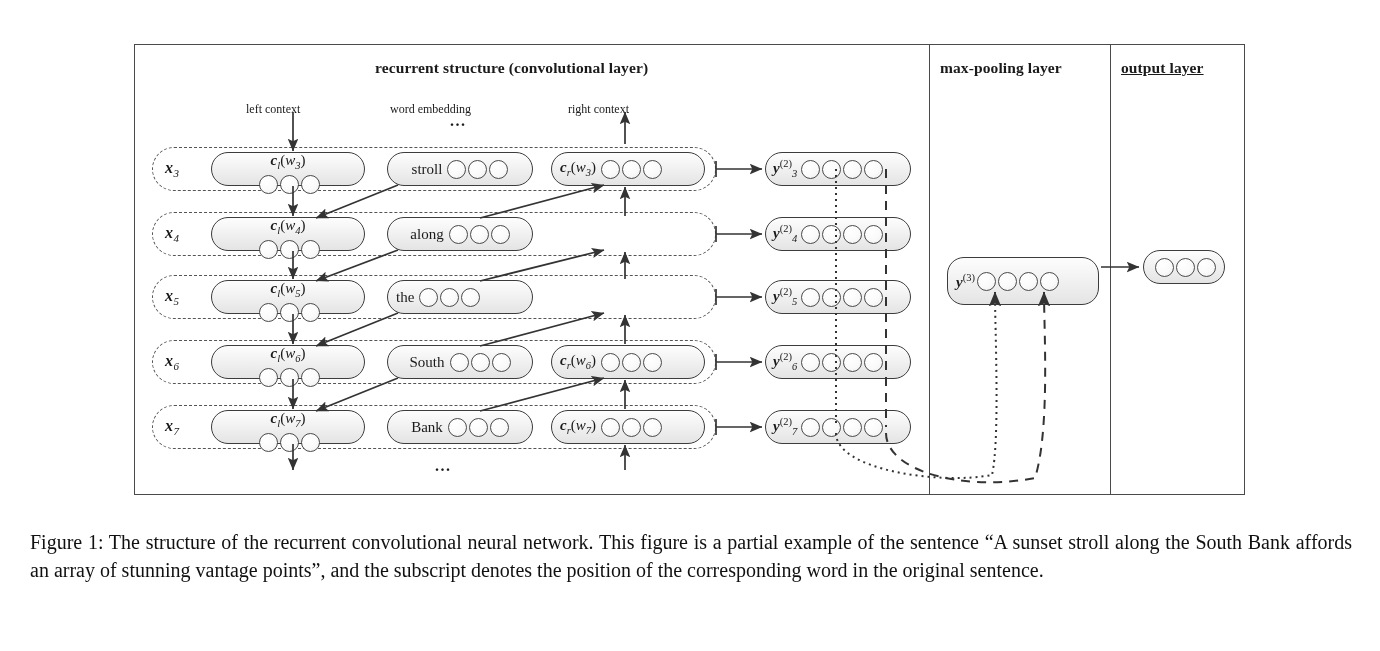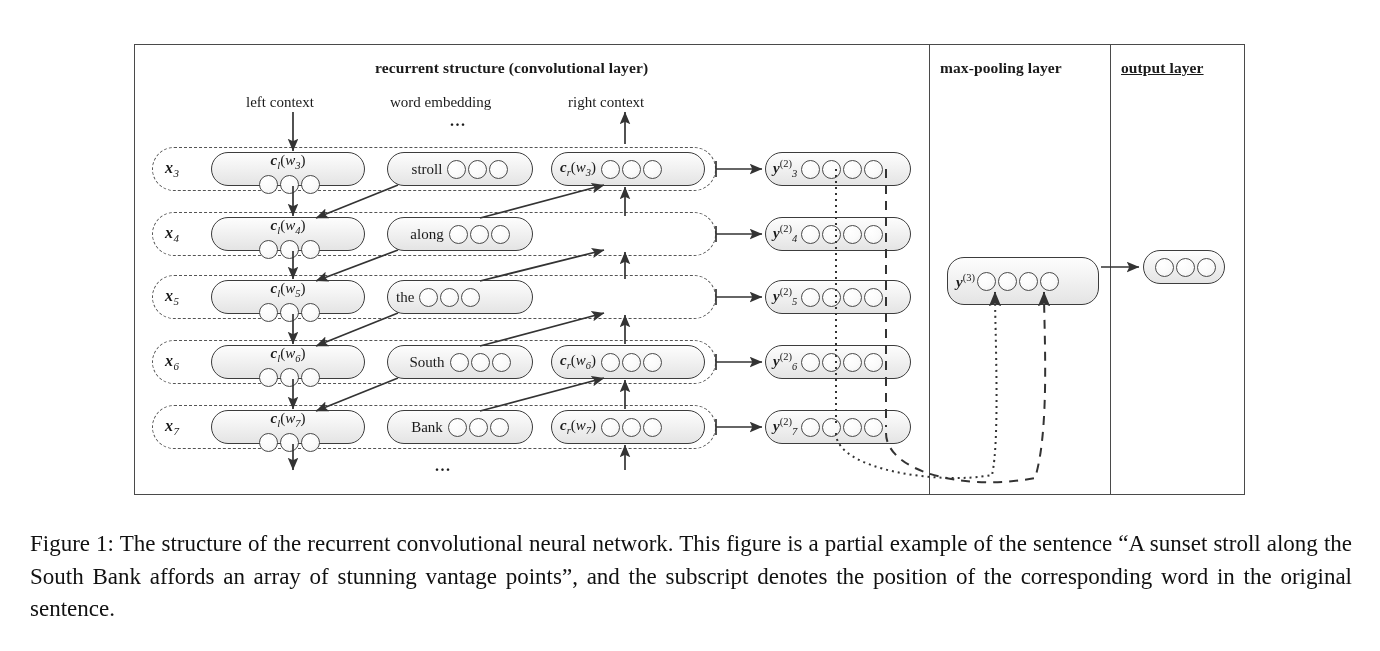--- a/index.html
+++ b/index.html
@@ -28,22 +28,23 @@
     position:absolute;font-weight:bold;font-size:15.5px;
     font-family:"Liberation Serif", serif;white-space:nowrap;
     letter-spacing:.1px;
   }
   #title-recurrent{left:375px;top:59px;}
   #title-maxpool{left:940px;top:59px;}
   #title-output{left:1121px;top:59px;text-decoration:underline;}
 
   
   .col-caption{
-    position:absolute;font-size:15px;white-space:nowrap;
+    position:absolute;font-size:12px;white-space:nowrap;
     font-family:"Liberation Serif", serif;
+    margin-top:8px;
   }
   #cap-left{left:246px;top:94px;}
   #cap-word{left:390px;top:94px;}
   #cap-right{left:568px;top:94px;}
   .ellipsis-top{
     position:absolute;left:450px;top:112px;font-size:16px;font-weight:bold;
     letter-spacing:1.5px;
   }
   .ellipsis-bottom{
     position:absolute;left:435px;top:457px;font-size:16px;font-weight:bold;
@@ -116,21 +117,21 @@
     box-sizing:border-box;gap:2px;
   }
 
   
   #wires{position:absolute;left:0;top:0;width:1380px;height:651px;
     pointer-events:none;}
 
   
   #caption{
     position:absolute;left:30px;top:528px;width:1322px;
-    font-size:23px;line-height:1.42;text-align:justify;
+    font-size:20px;line-height:1.42;text-align:justify;
     font-family:"Liberation Serif", serif;color:#111;
   }
 </style>
 </head>
 <body>
 
 <div id="root">
 
   <div class="figure-frame"></div>
   <div class="col-divider" id="divider-1"></div>

